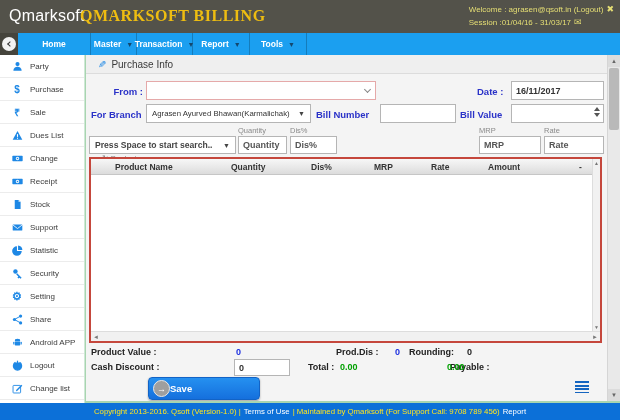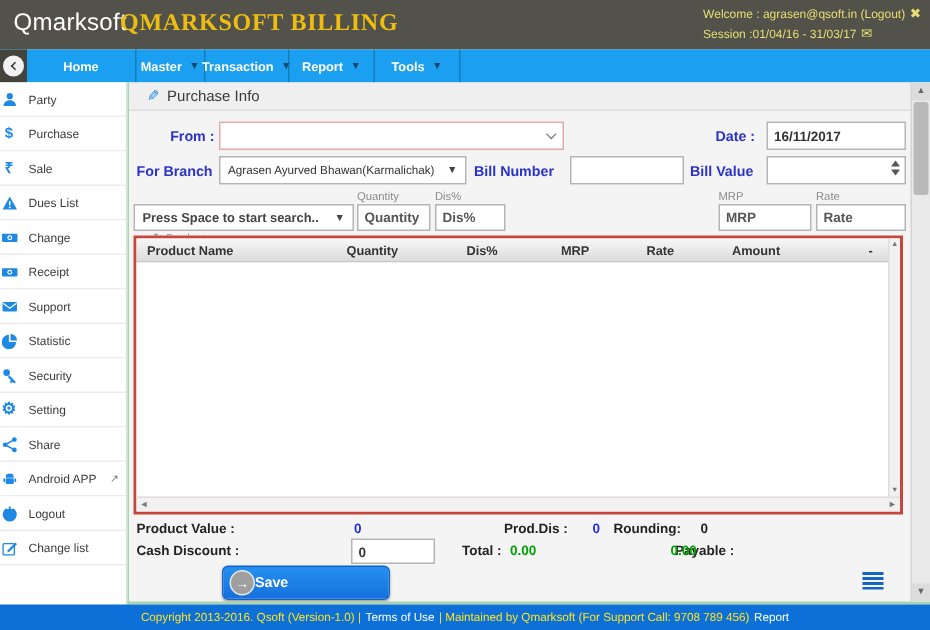--- a/index.html
+++ b/index.html
@@ -22,21 +22,21 @@
   .nav-item { height:22px; display:flex; align-items:center; justify-content:center; gap:5px; color:#fff; font-size:8.5px; font-weight:bold; border-right:1px solid rgba(0,0,0,.22); cursor:pointer; }
   .nav-item.w-home { width:73px; }
   .nav-item.w-master { width:46px; }
   .nav-item.w-trans { width:56px; }
   .nav-item.w-report { width:57px; }
   .nav-item.w-tools { width:57px; }
   .nav-caret { color:#14486e; font-size:7px; }
 
   
   .sidebar { position:absolute; left:0; top:55px; width:85px; height:348px; background:#fff; border-right:1px solid #cfe8d6; }
-  .sb-item { height:23px; display:flex; align-items:center; gap:7px; padding-left:0; border-bottom:1px solid #ececec; cursor:pointer; background:#fff; }
+  .sb-item { height:23px; display:flex; align-items:center; gap:7px; padding-left:11px; border-bottom:1px solid #ececec; cursor:pointer; background:#fff; }
   .sb-ico { width:12px; height:12px; display:flex; align-items:center; justify-content:center; flex:0 0 12px; }
   .sb-ico svg { width:11px; height:11px; fill:#1e88e5; }
   .sb-glyph { color:#1e88e5; font-weight:bold; font-size:10px; line-height:11px; }
   .sb-label { font-size:8px; color:#3c3c3c; white-space:nowrap; }
   .ext-ico { font-size:7px; color:#777; margin-left:2px; }
 
   
   .main { position:absolute; left:85px; top:55px; width:535px; height:348px; background:#f4f4f4; border-left:1px solid #a8d5b0; border-bottom:2px solid #a8d5b0; overflow:hidden; }
   .title-bar { position:absolute; left:0; top:0; width:522px; height:19px; background:#efefef; border-bottom:1px solid #dcdcdc; display:flex; align-items:center; gap:5px; padding-left:12px; }
   .pencil-ico { color:#1e88e5; font-size:10px; transform:scaleX(-1); }
@@ -80,21 +80,21 @@
   .product-select .sel-text { font-size:8.6px; font-weight:bold; color:#444; }
   .qty-input { left:152px; top:81px; width:49px; height:18px; }
   .dis-input { left:204px; top:81px; width:47px; height:18px; }
   .mrp-input { left:393px; top:81px; width:62px; height:18px; }
   .rate-input { left:458px; top:81px; width:60px; height:18px; }
 
   
   .grid { position:absolute; left:3px; top:102px; width:513px; height:186px; background:#fff; border:2px solid #c5473c; }
   .grid-head { display:flex; height:16px; background:linear-gradient(#f7f7f7,#dcdcdc); border-bottom:1px solid #c6c6c6; font-size:8.5px; font-weight:bold; color:#333; align-items:center; }
   .gh { white-space:nowrap; overflow:hidden; }
-  .gh.c1 { width:140px; padding-left:7px; } .gh.c2 { width:80px; } .gh.c3 { width:63px; }
+  .gh.c1 { width:140px; padding-left:24px; } .gh.c2 { width:80px; } .gh.c3 { width:63px; }
   .gh.c4 { width:57px; } .gh.c5 { width:57px; } .gh.c6 { width:73px; } .gh.c7 { flex:1; text-align:center; }
   .grid-body { position:absolute; left:0; top:16px; right:8px; bottom:10px; background:#fff; }
   .t-vscroll { position:absolute; right:0; top:0; bottom:10px; width:8px; background:#f1f1f1; border-left:1px solid #ddd; }
   .t-vscroll .arr { height:8px; font-size:5px; color:#777; display:flex; align-items:center; justify-content:center; cursor:pointer; }
   .t-vscroll .arr.bottom { position:absolute; bottom:0; left:0; right:0; }
   .t-hscroll { position:absolute; left:0; bottom:0; right:0; height:10px; background:#f1f1f1; border-top:1px solid #ddd; display:flex; justify-content:space-between; align-items:center; }
   .t-hscroll .arr { width:10px; font-size:6px; color:#777; display:flex; align-items:center; justify-content:center; cursor:pointer; }
 
   
   .tot-lbl { position:absolute; font-size:9px; font-weight:bold; color:#222; white-space:nowrap; }
@@ -200,20 +200,29 @@
   </div>
   <div class="sb-item">
     <span class="sb-ico">
         <svg viewBox="0 0 16 16">
           <rect x="0.5" y="4" width="15" height="8" rx="1"></rect>
           <circle cx="8" cy="8" r="2.4" fill="#fff"></circle>
           <circle cx="8" cy="8" r="1.2"></circle>
         </svg>
       </span>
     <span class="sb-label">Receipt</span>
+  </div>
+  <div class="sb-item">
+    <span class="sb-ico">
+        <svg viewBox="0 0 16 16">
+          <path d="M4 1.5h5.5l3 3v10H4z"></path>
+          <path d="M9.5 1.5v3h3z" fill="#bcd9f2"></path>
+        </svg>
+      </span>
+    <span class="sb-label">Stock</span>
   </div>
   <div class="sb-item">
     <span class="sb-ico">
         <svg viewBox="0 0 16 16">
           <rect x="1" y="3.5" width="14" height="9" rx="1"></rect>
           <path d="M1.5 4.5 8 9.5l6.5-5" fill="none" stroke="#fff" stroke-width="1.2"></path>
         </svg>
       </span>
     <span class="sb-label">Support</span>
   </div>

